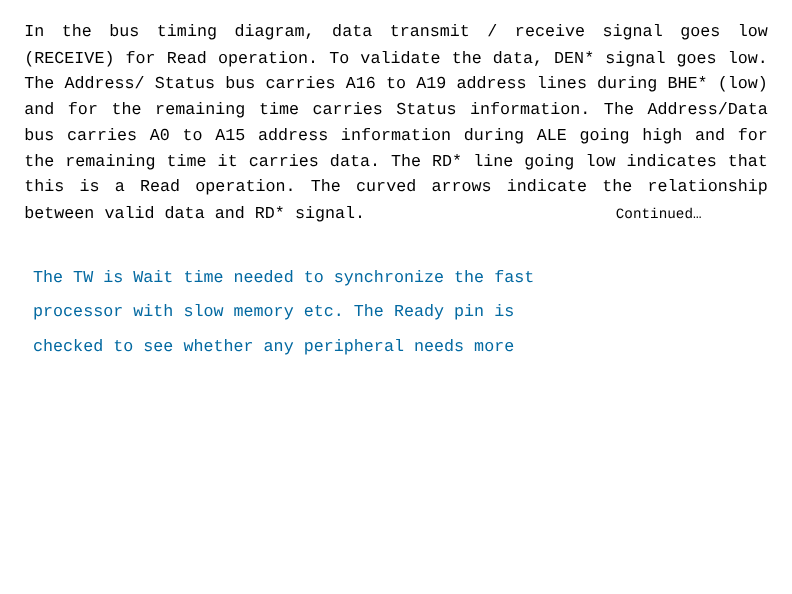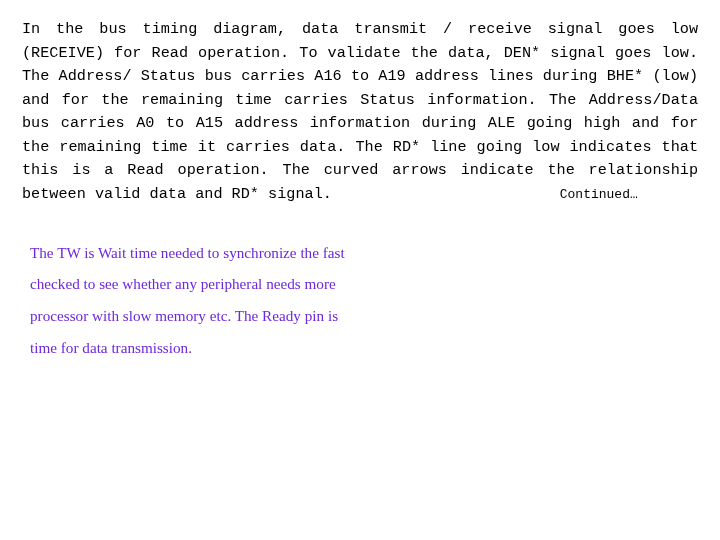--- a/index.html
+++ b/index.html
@@ -36,38 +36,37 @@
     }
 
     .continued-label {
       font-size: 13px;
       color: #000000;
       font-family: 'Courier New', Courier, monospace;
       display: inline;
     }
 
     .paragraph-secondary {
-      font-family: Liberation Serif, serif;
+      font-family: Liberation Mono, monospace;
       font-size: 15.2px;
       line-height: 2.1;
-      color: #6d28d9;
+      color: #0369a1;
       text-align: justify;
       margin-top: 18px;
       padding-left: 8px;
     }
   </style>
 </head>
 <body>
 
 <div class="page-container">
   <div class="paragraph-main">
     <span>In the bus timing diagram, data transmit / receive signal goes low (RECEIVE) for Read operation. To validate the data, DEN* signal goes low. The Address/ Status bus carries A16 to A19 address lines during BHE* (low) and for the remaining time carries Status information. The Address/Data bus carries A0 to A15 address information during ALE going high and for the remaining time it carries data. The RD* line going low indicates that this is a Read operation. The curved arrows indicate the relationship between valid data and RD* signal.</span>
     &nbsp;&nbsp;&nbsp;&nbsp;&nbsp;&nbsp;&nbsp;&nbsp;&nbsp;&nbsp;&nbsp;&nbsp;&nbsp;&nbsp;&nbsp;&nbsp;&nbsp;&nbsp;&nbsp;&nbsp;&nbsp;&nbsp;&nbsp;
     <span class="continued-label">Continued…</span>
   </div>
 
   <div class="paragraph-secondary">
     <div>The TW is Wait time needed to synchronize the fast</div>
+    <div>processor with slow memory etc. The Ready pin is</div>
     <div>checked to see whether any peripheral needs more</div>
-    <div>processor with slow memory etc. The Ready pin is</div>
-    <div>time for data transmission.</div>
   </div>
 </div>
 
 </body></html>

